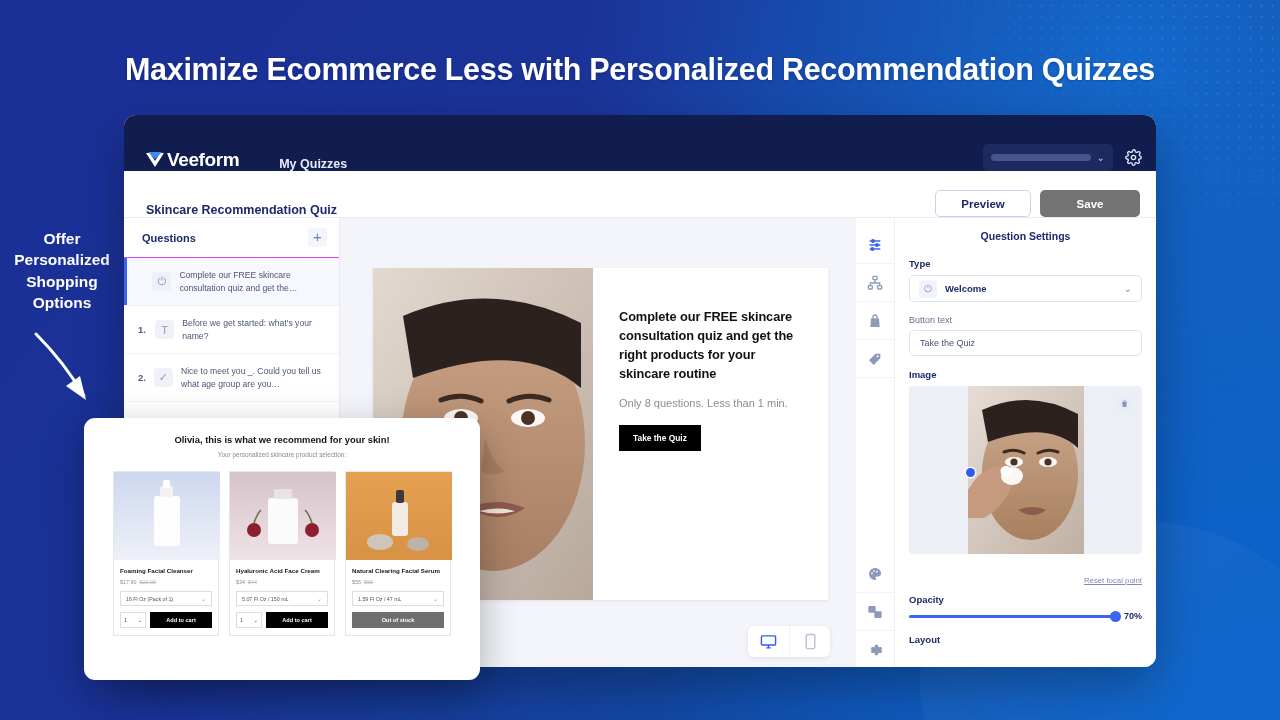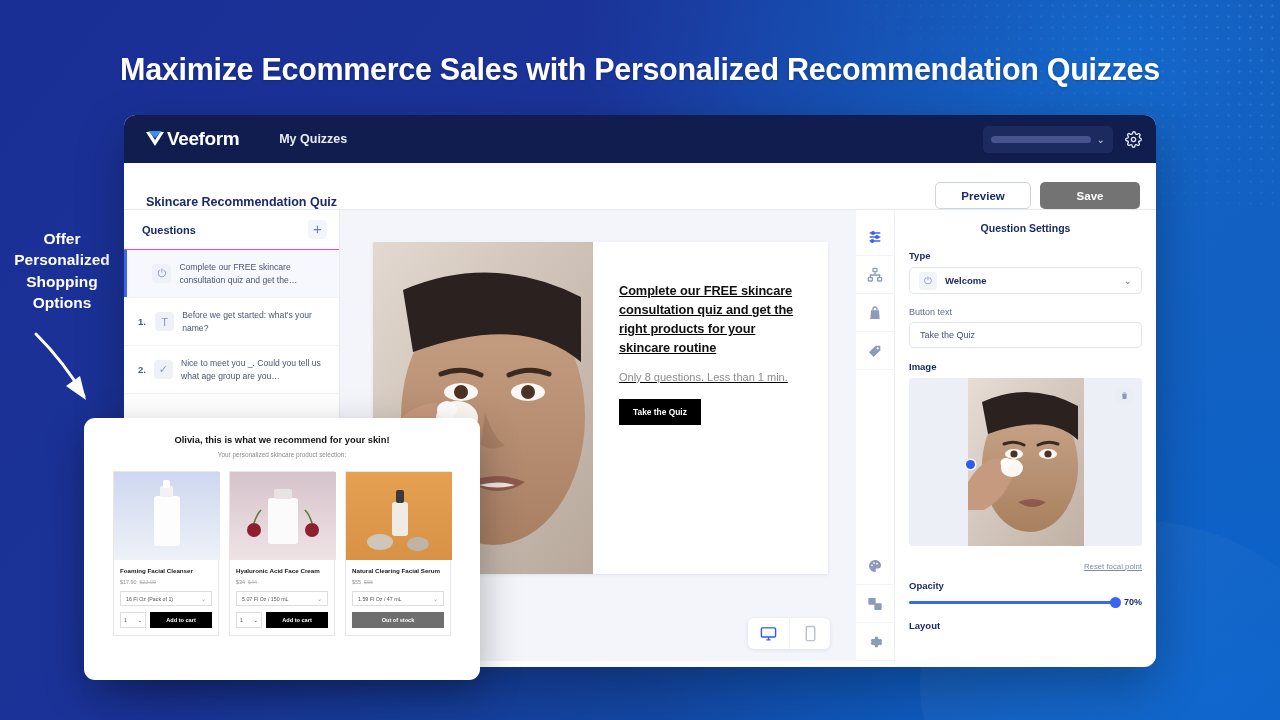--- a/index.html
+++ b/index.html
@@ -45,21 +45,21 @@
   .annot-arrow { position: absolute; left: 28px; top: 330px; width: 80px; height: 80px; }
 
   
   .app {
     position: absolute; left: 124px; top: 115px;
     width: 1032px; height: 552px;
     border-radius: 12px; overflow: hidden;
     background: #fff; box-shadow: 0 18px 48px rgba(0,0,0,0.28);
   }
   .topbar {
-    height: 48px; background: #111d4e; display: flex; align-items: center;
+    height: 56px; background: #111d4e; display: flex; align-items: flex-end;
     padding: 0 14px 0 20px;
   }
   .logo { display: flex; align-items: center; gap: 1px; }
   .logo-mark { width: 22px; height: 22px; position: relative; }
   .logo-text { color: #fff; font-size: 19px; font-weight: 700; letter-spacing: -0.4px; }
   .nav-item {
     color: #e8ecfa; font-size: 12.5px; font-weight: 600; margin-left: 40px;
   }
   .topbar-right { margin-left: auto; display: flex; align-items: center; gap: 12px; }
   .acct-select {
@@ -110,22 +110,22 @@
   .qicon {
     width: 19px; height: 19px; border-radius: 4px; background: #eef1f8;
     display: flex; align-items: center; justify-content: center;
     color: #8b97bb; font-size: 11px; flex: none;
   }
   .qtext { font-size: 8.6px; line-height: 1.42; color: #4b5576; }
 
   
   .canvas { flex: 1; background: #f3f5fa; position: relative; padding: 26px 0 0 0; }
   .slide {
-    position: absolute; left: 33px; top: 32px; width: 455px; height: 332px;
-    background: #fff; display: flex; box-shadow: 0 1px 3px rgba(20,30,70,0.08); text-decoration: underline;
+    position: absolute; left: 33px; top: 50px; width: 455px; height: 332px;
+    background: #fff; display: flex; box-shadow: 0 1px 3px rgba(20,30,70,0.08);
   }
   .slide-img { width: 220px; background: #cdbfb4; position: relative; overflow: hidden; }
   .slide-copy { flex: 1; padding: 40px 28px 0 26px; }
   .slide-h {
     font-size: 12.8px; font-weight: 700; color: #111; line-height: 1.48; letter-spacing: -0.1px;
   }
   .slide-sub { font-size: 11px; color: #8c8c8c; margin-top: 13px; }
   .slide-cta {
     margin-top: 16px; display: inline-flex; align-items: center; justify-content: center;
     background: #000; color: #fff; font-size: 8.4px; font-weight: 700;
@@ -185,21 +185,21 @@
     position: absolute; width: 9px; height: 9px; border-radius: 50%; background: #2f5cf0;
     left: 57px; top: 82px; box-shadow: 0 0 0 1.5px rgba(255,255,255,0.85);
   }
   .trash {
     position: absolute; right: 8px; top: 8px; width: 19px; height: 19px; border-radius: 50%;
     background: #e9edf5; display: flex; align-items: center; justify-content: center;
     color: #8b97bb; font-size: 9px; cursor: pointer;
   }
   .reset-link {
     text-align: right; font-size: 7.8px; color: #7f8cae; text-decoration: underline;
-    margin-top: 16px; cursor: pointer;
+    margin-top: 22px; cursor: pointer;
   }
   .slider-row { display: flex; align-items: center; gap: 7px; margin-top: 4px; }
   .track { flex: 1; height: 3px; border-radius: 2px; background: #3b64f0; position: relative; }
   .knob {
     position: absolute; right: -4px; top: -4px; width: 11px; height: 11px;
     border-radius: 50%; background: #3b64f0; cursor: pointer;
   }
   .slider-val { font-size: 9px; font-weight: 700; color: #1b2a6b; }
 
   
@@ -233,21 +233,21 @@
   }
   .atc.oos { background: #6f6f6f; width: 100%; flex: 1; }
 </style>
 </head>
 <body>
 
 <div class="bg"></div>
 <div class="bg-dots"></div>
 <div class="bg-swoosh"></div>
 
-<div class="headline">Maximize Ecommerce Sales with Personalized Recommendation Quizzes</div>
+<div class="headline">Maximize Ecommerce Less with Personalized Recommendation Quizzes</div>
 
 <div class="annot">Offer Personalized Shopping Options</div>
 <svg class="annot-arrow" viewBox="0 0 80 80">
   <path d="M8 4 C 26 22, 42 42, 56 66" stroke="#fff" stroke-width="3" fill="none" stroke-linecap="round"></path>
   <path d="M38 56 L58 70 L52 46" fill="#fff"></path>
 </svg>
 
 <div class="app">
 
   <div class="topbar">

